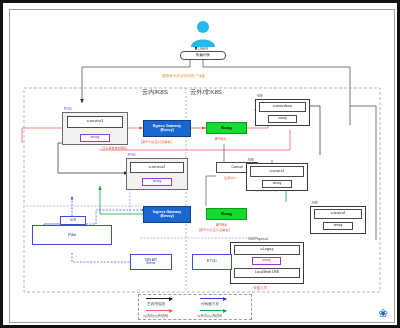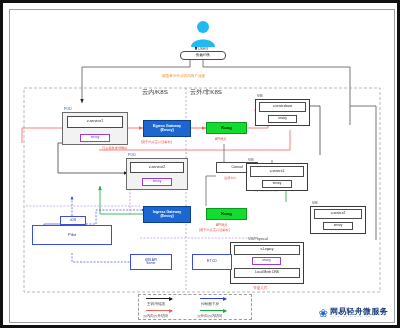--- a/index.html
+++ b/index.html
@@ -268,20 +268,16 @@
     </div>
     <div class="leg-cap" style="left:133px; top:304px; color:#333;">云内向云外访问</div>
 
     <div class="leg-row" style="left:190px; top:300px;">
       <span class="leg-line" style="color:#15a83a; border-top-color:#15a83a;"></span>
     </div>
     <div class="leg-cap" style="left:187px; top:304px; color:#333;">云外向云内访问</div>
 
     <div id="brand">
       <span class="mark">❀</span>
-      <span style="display:flex; flex-direction:column; line-height:1;">
-        <span class="bname">网易轻舟微服务</span>
-        <span class="bsub">NETEASE  QINGZHOU</span>
-      </span>
     </div>
 
   </div>
 </div>
 
 </body></html>

